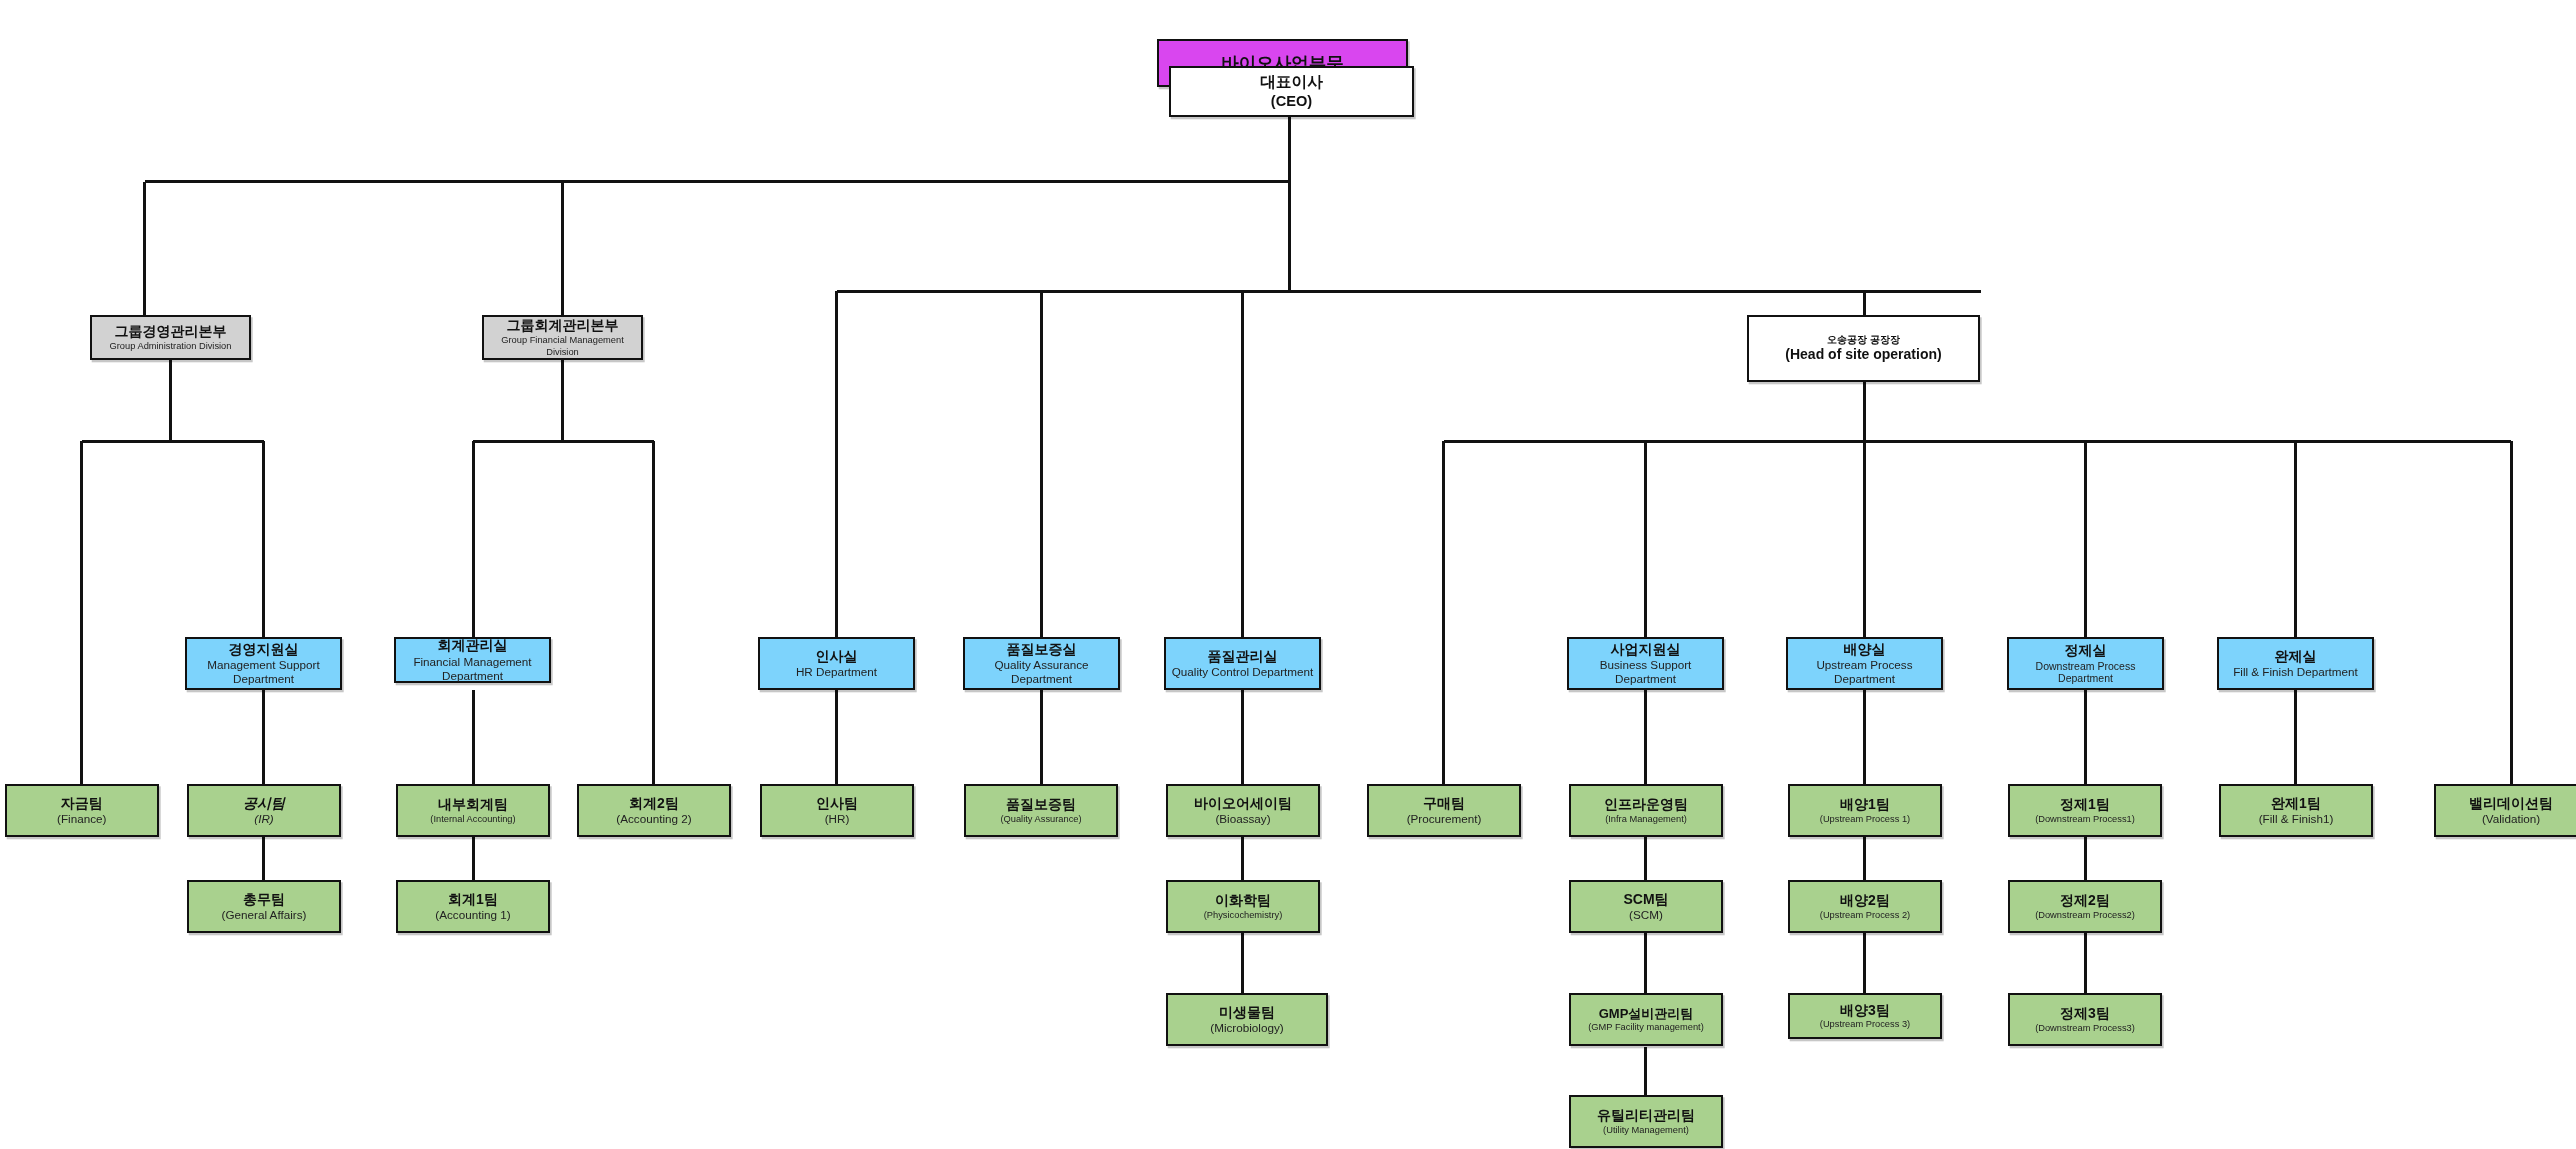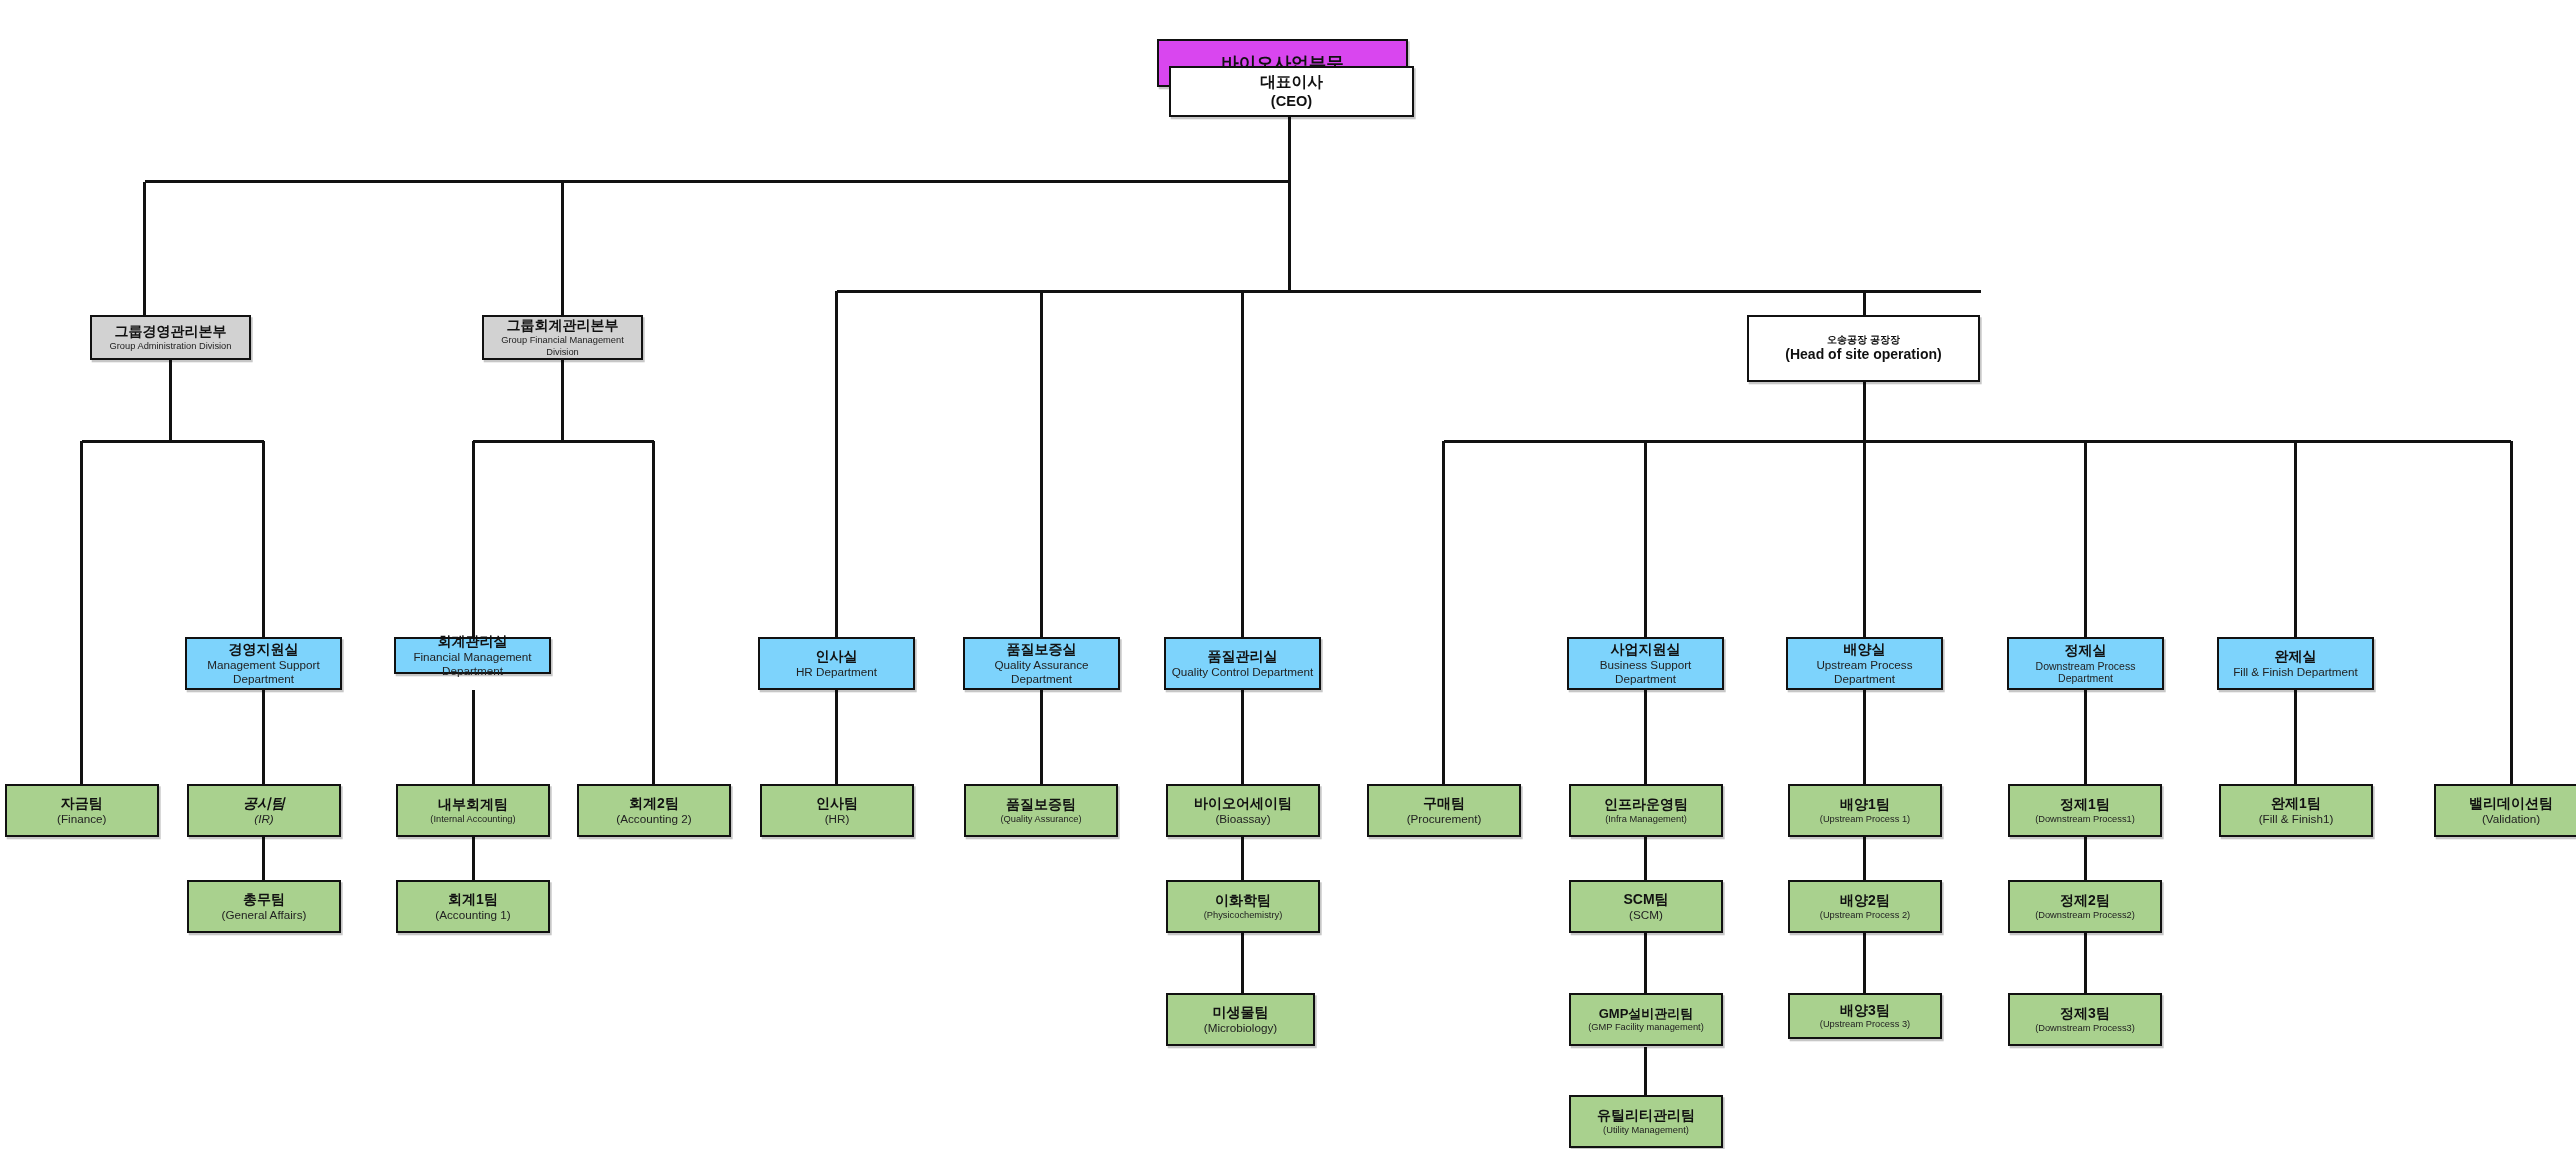--- a/index.html
+++ b/index.html
@@ -140,21 +140,21 @@
   <div class="node n-div" style="left:482px;top:315px;width:161px;height:45px;">
     <span class="ko">그룹회계관리본부</span>
     <span class="en">Group Financial Management Division</span>
   </div>
 
   <div class="node n-dept" style="left:185px;top:637px;width:157px;height:53px;">
     <span class="ko">경영지원실</span>
     <span class="en">Management Support Department</span>
   </div>
 
-  <div class="node n-dept" style="left:394px;top:637px;width:157px;height:37px;">
+  <div class="node n-dept" style="left:394px;top:637px;width:157px;height:46px;">
     <span class="ko">회계관리실</span>
     <span class="en">Financial Management Department</span>
   </div>
 
   <div class="node n-dept" style="left:758px;top:637px;width:157px;height:53px;">
     <span class="ko">인사실</span>
     <span class="en">HR Department</span>
   </div>
 
   <div class="node n-dept" style="left:963px;top:637px;width:157px;height:53px;">
@@ -275,21 +275,21 @@
   <div class="node n-team tiny-en" style="left:1788px;top:880px;width:154px;height:53px;">
     <span class="ko">배양2팀</span>
     <span class="en">(Upstream Process 2)</span>
   </div>
 
   <div class="node n-team tiny-en" style="left:2008px;top:880px;width:154px;height:53px;">
     <span class="ko">정제2팀</span>
     <span class="en">(Downstream Process2)</span>
   </div>
 
-  <div class="node n-team" style="left:1166px;top:993px;width:149px;height:53px;">
+  <div class="node n-team" style="left:1166px;top:993px;width:162px;height:53px;">
     <span class="ko">미생물팀</span>
     <span class="en">(Microbiology)</span>
   </div>
 
   <div class="node n-team tiny-en tiny-ko" style="left:1569px;top:993px;width:154px;height:53px;">
     <span class="ko">GMP설비관리팀</span>
     <span class="en">(GMP Facility management)</span>
   </div>
 
   <div class="node n-team tiny-en" style="left:1788px;top:993px;width:154px;height:46px;">

